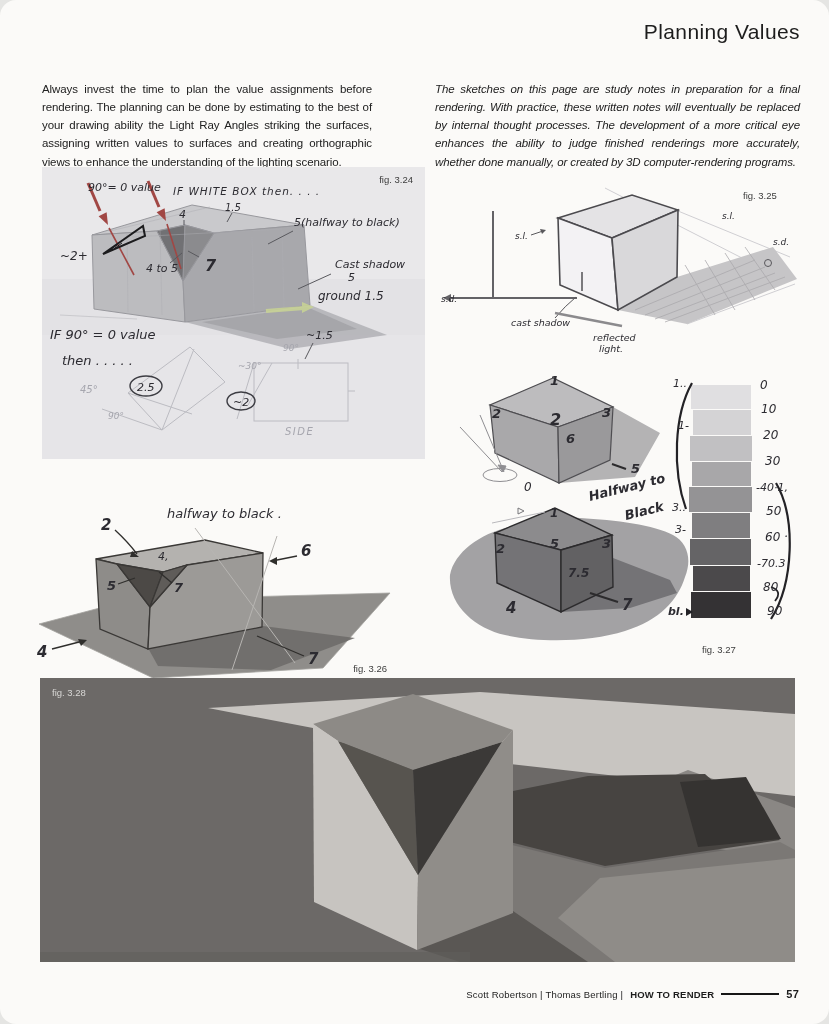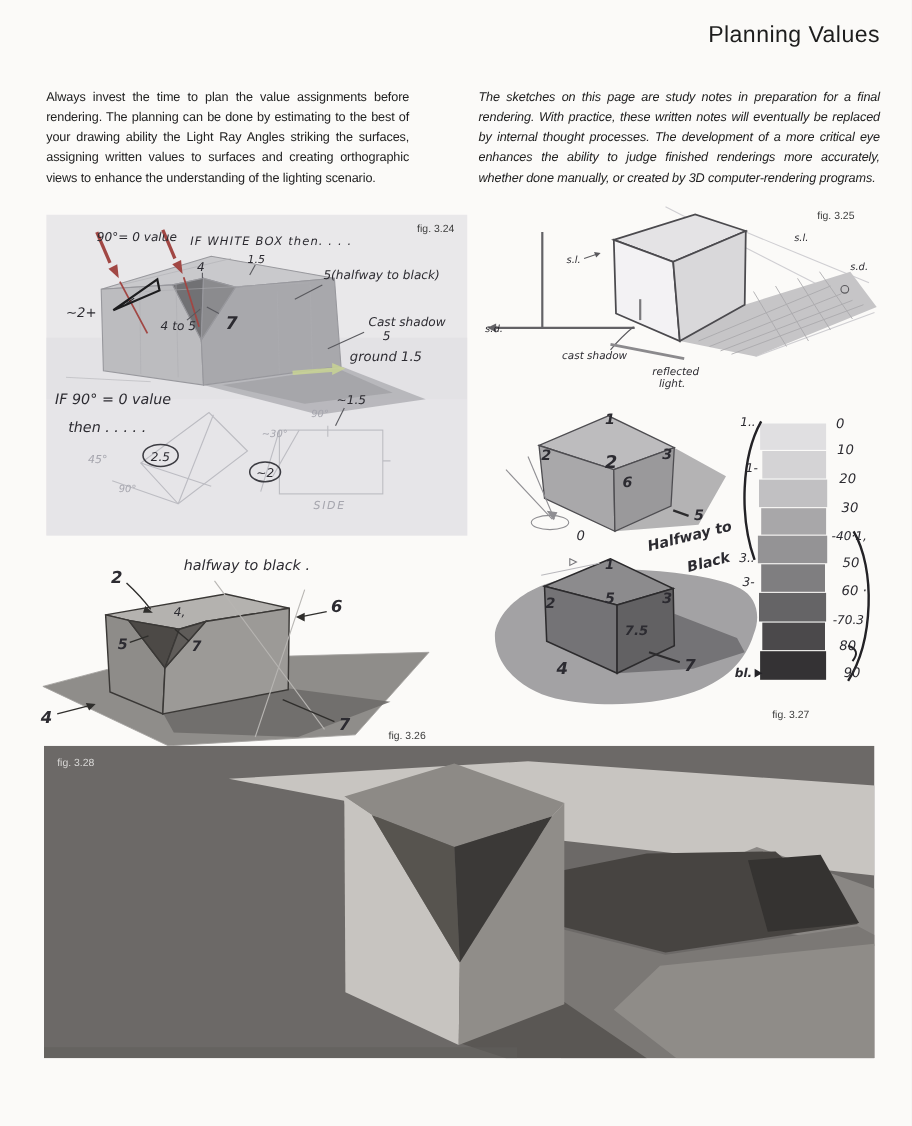--- a/index.html
+++ b/index.html
@@ -1,25 +1,25 @@
 <!DOCTYPE html>
 <html><head>
 <meta charset="utf-8">
 <style>
   html,body{margin:0;padding:0;background:#e5e5e3;}
   #page{position:relative;width:829px;height:1024px;background:#fbfaf8;overflow:hidden;
-        font-family:"Liberation Sans",sans-serif;color:#222;}
+        font-family:"Liberation Sans",sans-serif;color:#222;border-radius:16px;}
   #title{position:absolute;top:20px;right:29px;font-size:21px;font-weight:400;
          letter-spacing:.4px;color:#1d1d1d;}
   .col{position:absolute;top:58px;font-size:11.5px;line-height:1.58;text-align:justify;
        color:#212121;letter-spacing:-0.1px;margin-top:22px;}
   #col-left{left:42px;width:330px;}
   #col-right{left:435px;width:365px;font-style:italic;}
   .fig{position:absolute;}
-  #fig324{left:42px;top:195px;}
+  #fig324{left:42px;top:167px;}
   #fig325{left:435px;top:185px;}
   #fig326{left:25px;top:500px;}
   #fig327{left:430px;top:365px;}
   #fig328{left:40px;top:678px;text-decoration:underline;}
   svg text{user-select:none;}
   .hw{font-family:"DejaVu Sans",sans-serif;font-style:italic;fill:#2c2b31;}
   .hwb{font-weight:bold;}
   .pencil{fill:#a6a6ae;font-family:"DejaVu Sans",sans-serif;font-style:italic;}
   .figcap{font-family:"Liberation Sans",sans-serif;font-size:9.5px;fill:#3c3c3c;font-style:normal;font-weight:400;}
   #footer{position:absolute;top:988px;right:30px;display:flex;align-items:center;gap:7px;
@@ -324,14 +324,20 @@
       <polygon points="273,46 298,63 378,197 377,272 274,224" fill="#c7c4c0"></polygon>
       <polygon points="473,52 462,64 378,197 377,272 473,235" fill="#908d89"></polygon>
       <polygon points="298,63 373,92 378,197" fill="#57544f"></polygon>
       <polygon points="462,64 373,92 378,197" fill="#3b3937"></polygon>
     </g>
     <rect x="0" y="274" width="430" height="10" fill="#615e5b" opacity="0.55"></rect>
     <text x="12" y="18" font-size="9.5" fill="#d8d7d5" font-family="Liberation Sans, sans-serif">fig. 3.28</text>
   </svg>
   </div>
 
+  <div id="footer">
+    <span>Scott Robertson | Thomas Bertling |</span>
+    <span class="book">HOW TO RENDER</span>
+    <span class="rule"></span>
+    <span class="pageno">57</span>
+  </div>
 
 </div>
 
 </body></html>

